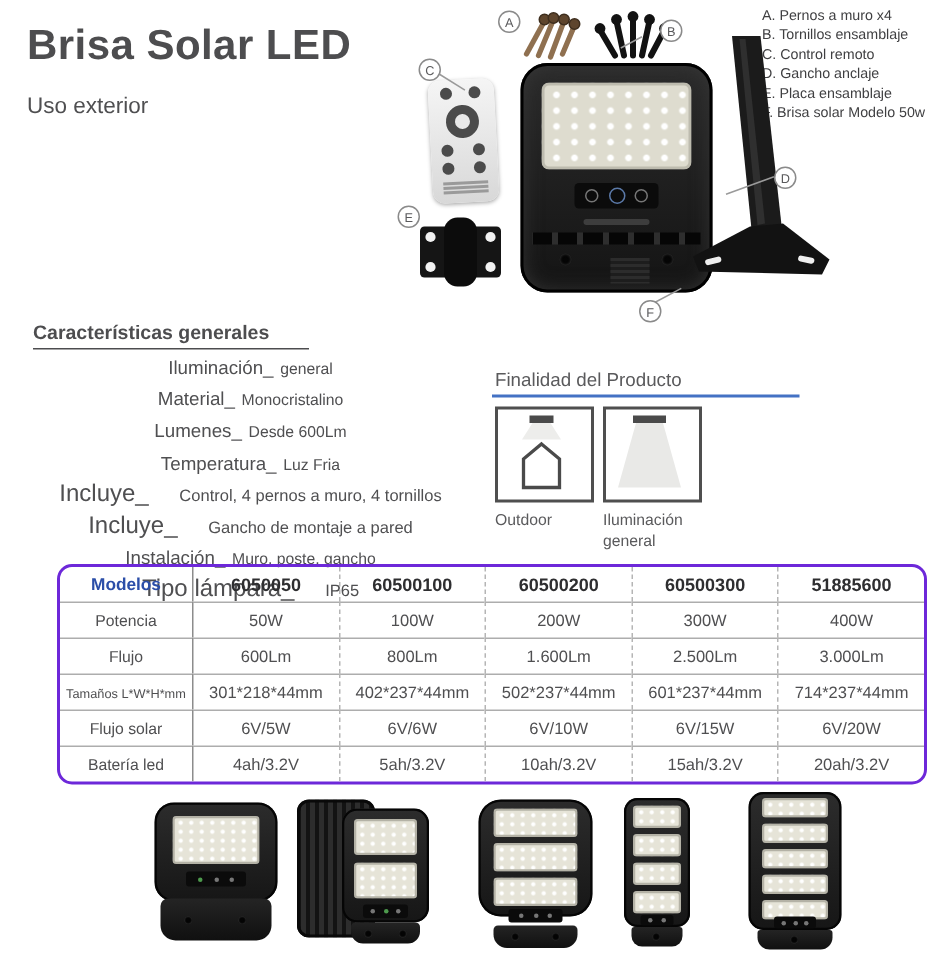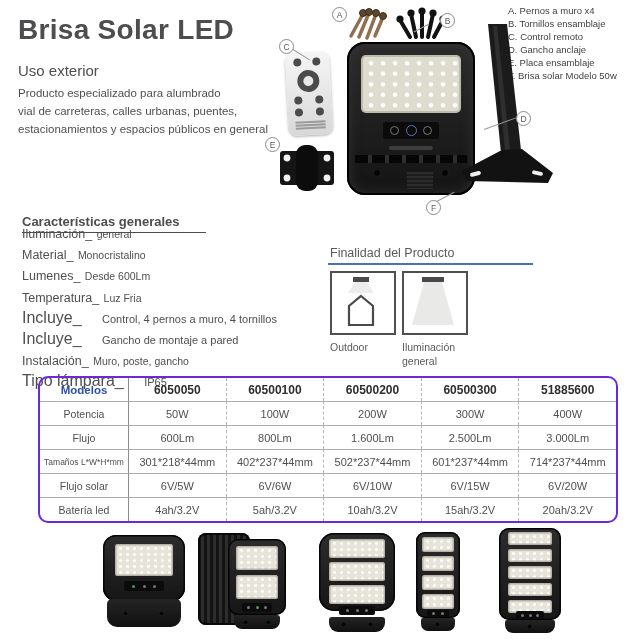--- a/index.html
+++ b/index.html
@@ -13,21 +13,21 @@
   .para{left:18px;font-size:11.5px;line-height:18px;color:#4f4f51;}
   .p1{top:84px;}
   .p2{top:141px;}
 
   
   .legend{left:508px;top:4px;font-size:9.5px;line-height:13px;color:#3f3f41;}
 
   
   .car-head{left:22px;top:214px;font-size:13px;font-weight:bold;color:#4d4d4f;
             border-bottom:1.5px solid #4d4d4f;padding:0 26px 3px 0;}
-  .car-list{left:22px;top:224px;width:290px;}
+  .car-list{left:22px;top:236px;width:290px;text-align:center;}
   .car-row{margin-bottom:3.2px;white-space:nowrap;}
   .car-label{font-size:12.5px;color:#4f4f51;}
   .car-value{font-size:10.5px;color:#4f4f51;}
   .car-row.sm .car-label{font-size:16px;}
   .car-row.sm .car-value{font-size:11px;margin-left:16px;}
 
   
   .fin-head{left:330px;top:246px;font-size:12.5px;color:#5a5a5c;}
   .fin-rule{left:328px;top:263px;width:205px;height:2px;background:#4472c4;}
   .fin-box{top:271px;width:62px;height:60px;border:2px solid #4f4f4f;background:#fff;}
@@ -110,25 +110,20 @@
   .ribsback{position:absolute;background:repeating-linear-gradient(90deg,#131313 0 3px,#2d2d2d 3px 6px);
             border-radius:8px;box-shadow:inset 0 0 0 2px #090909;}
 </style>
 </head>
 <body>
 
 <div class="page">
 
   <div class="abs title">Brisa Solar LED</div>
   <div class="abs subtitle">Uso exterior</div>
-  <div class="abs para p1">
-    <div>Producto especializado para alumbrado</div>
-    <div>vial de carreteras, calles urbanas, puentes,</div>
-    <div>estacionamientos y espacios públicos en general</div>
-  </div>
 
   <div class="abs legend">
     <div>A. Pernos a muro x4</div>
     <div>B. Tornillos ensamblaje</div>
     <div>C. Control remoto</div>
     <div>D. Gancho anclaje</div>
     <div>E. Placa ensamblaje</div>
     <div>F. Brisa solar Modelo 50w</div>
   </div>
 

